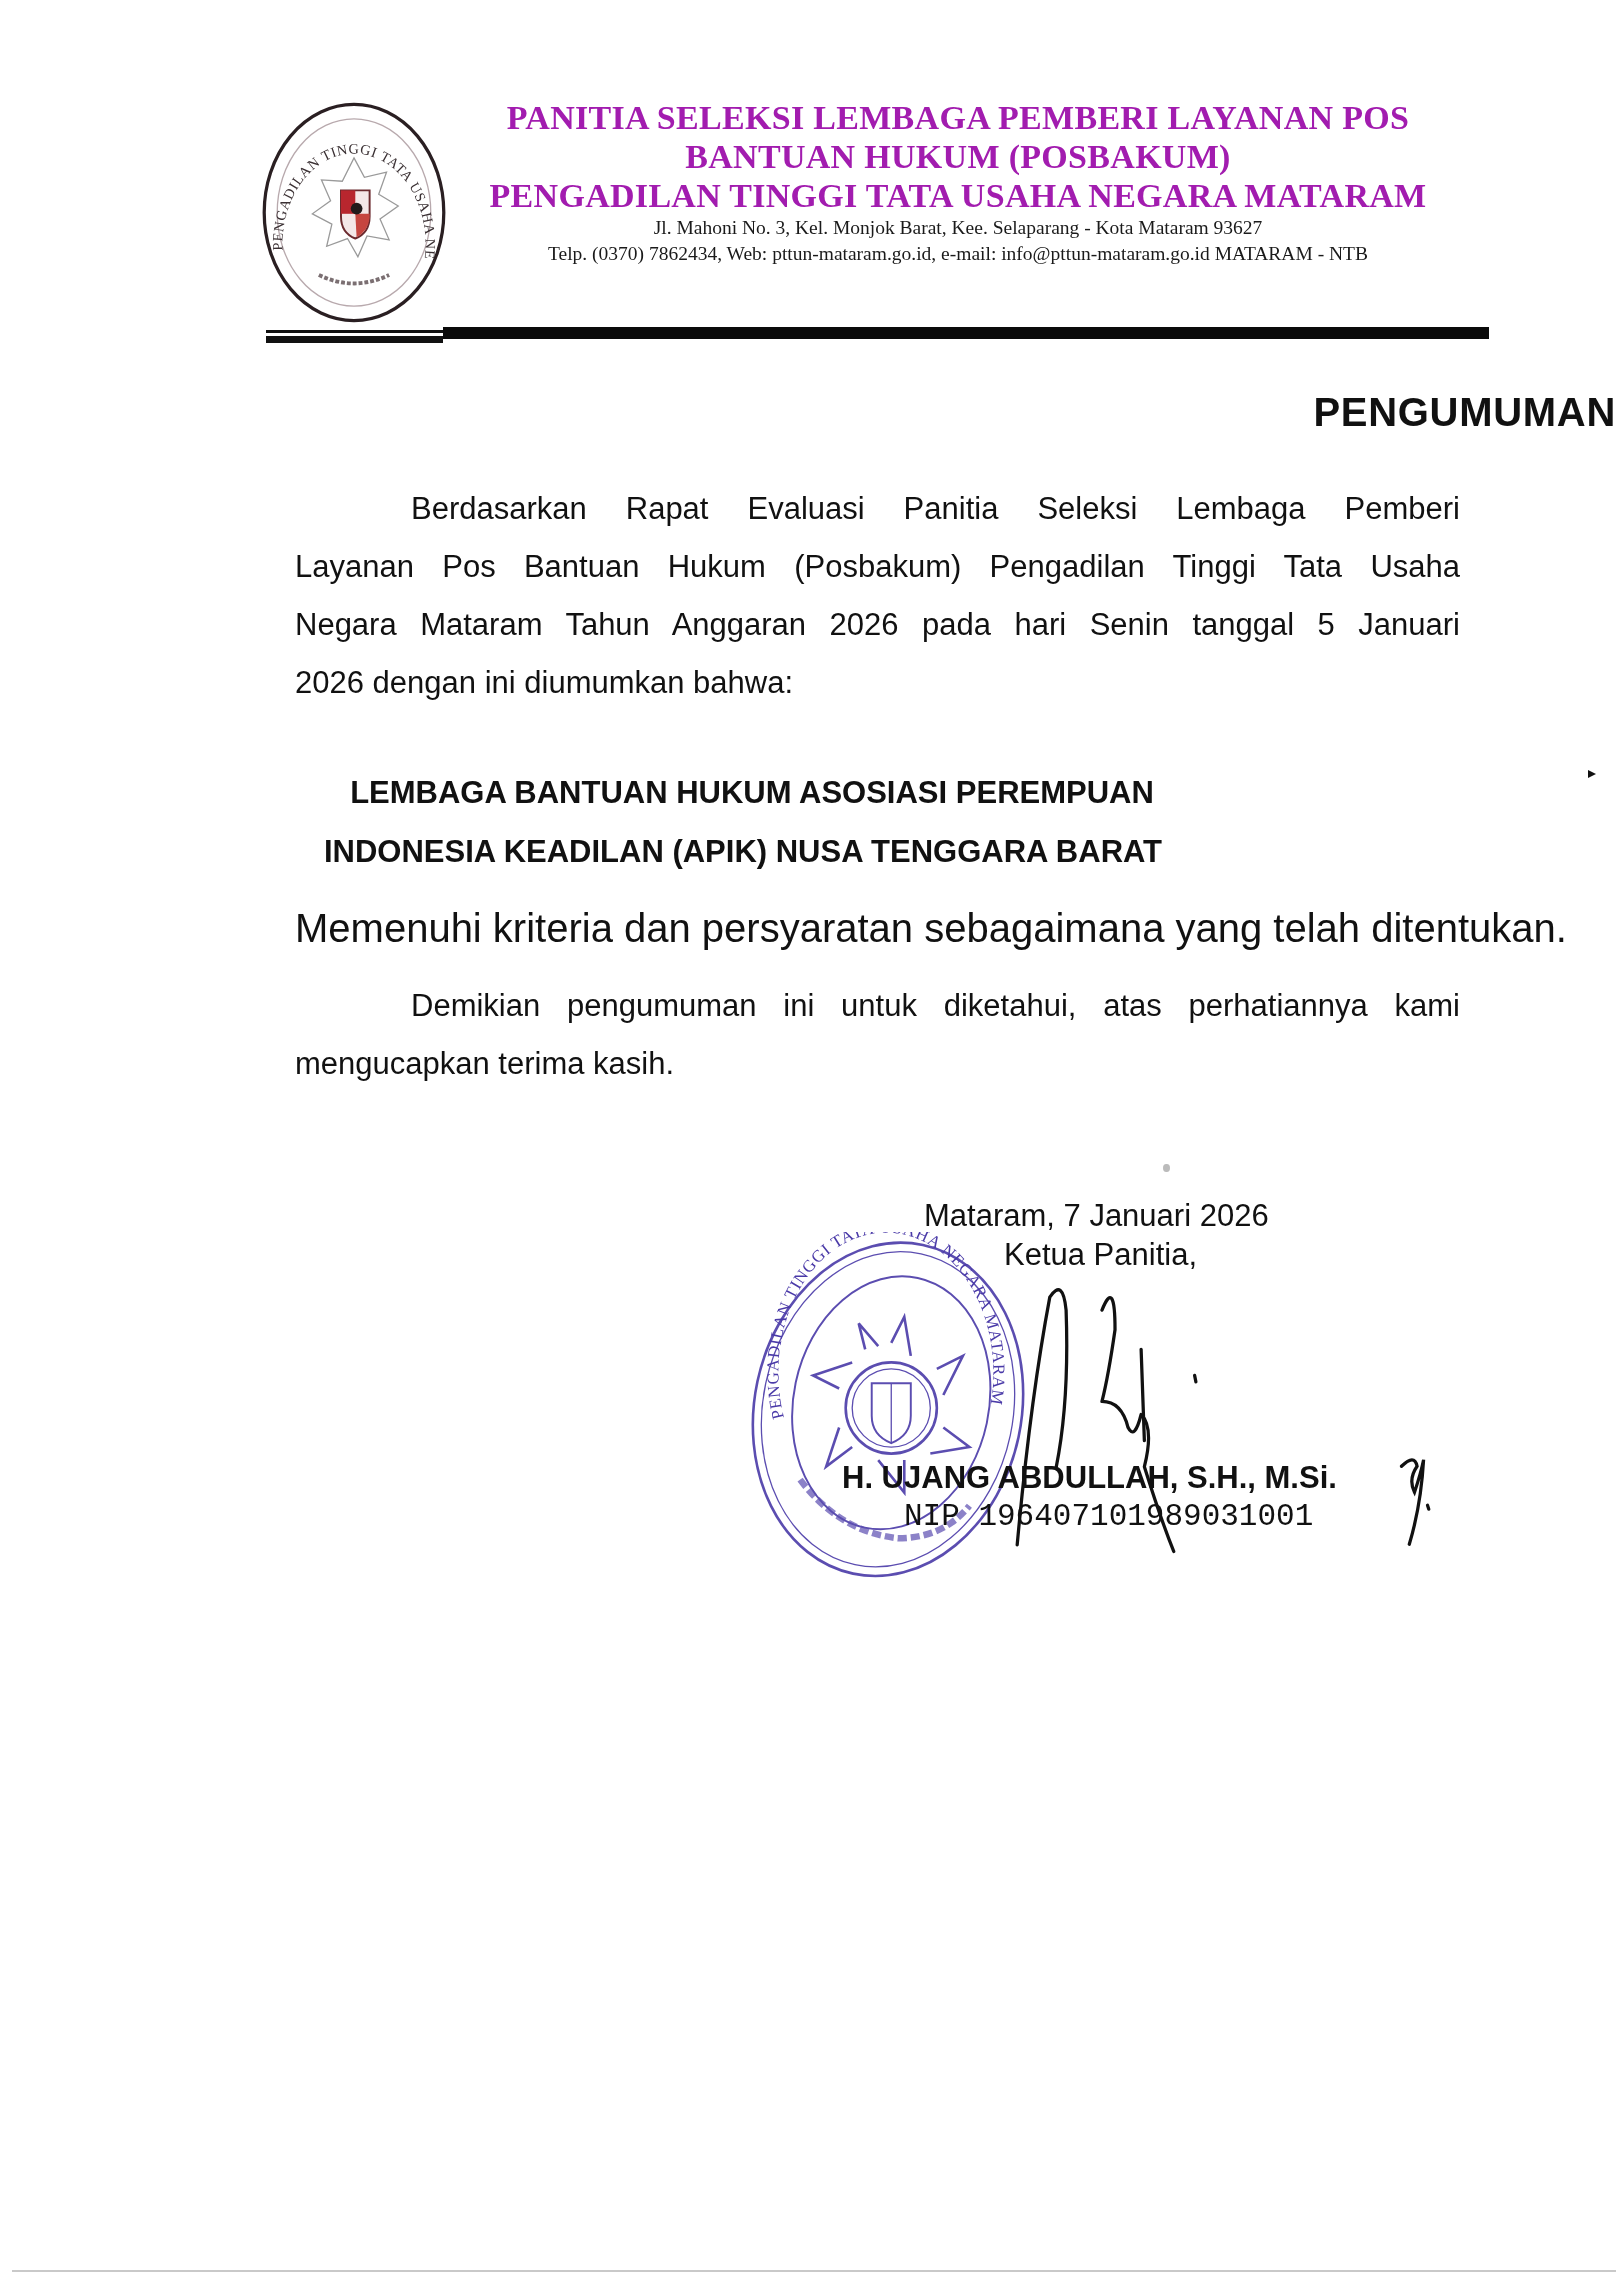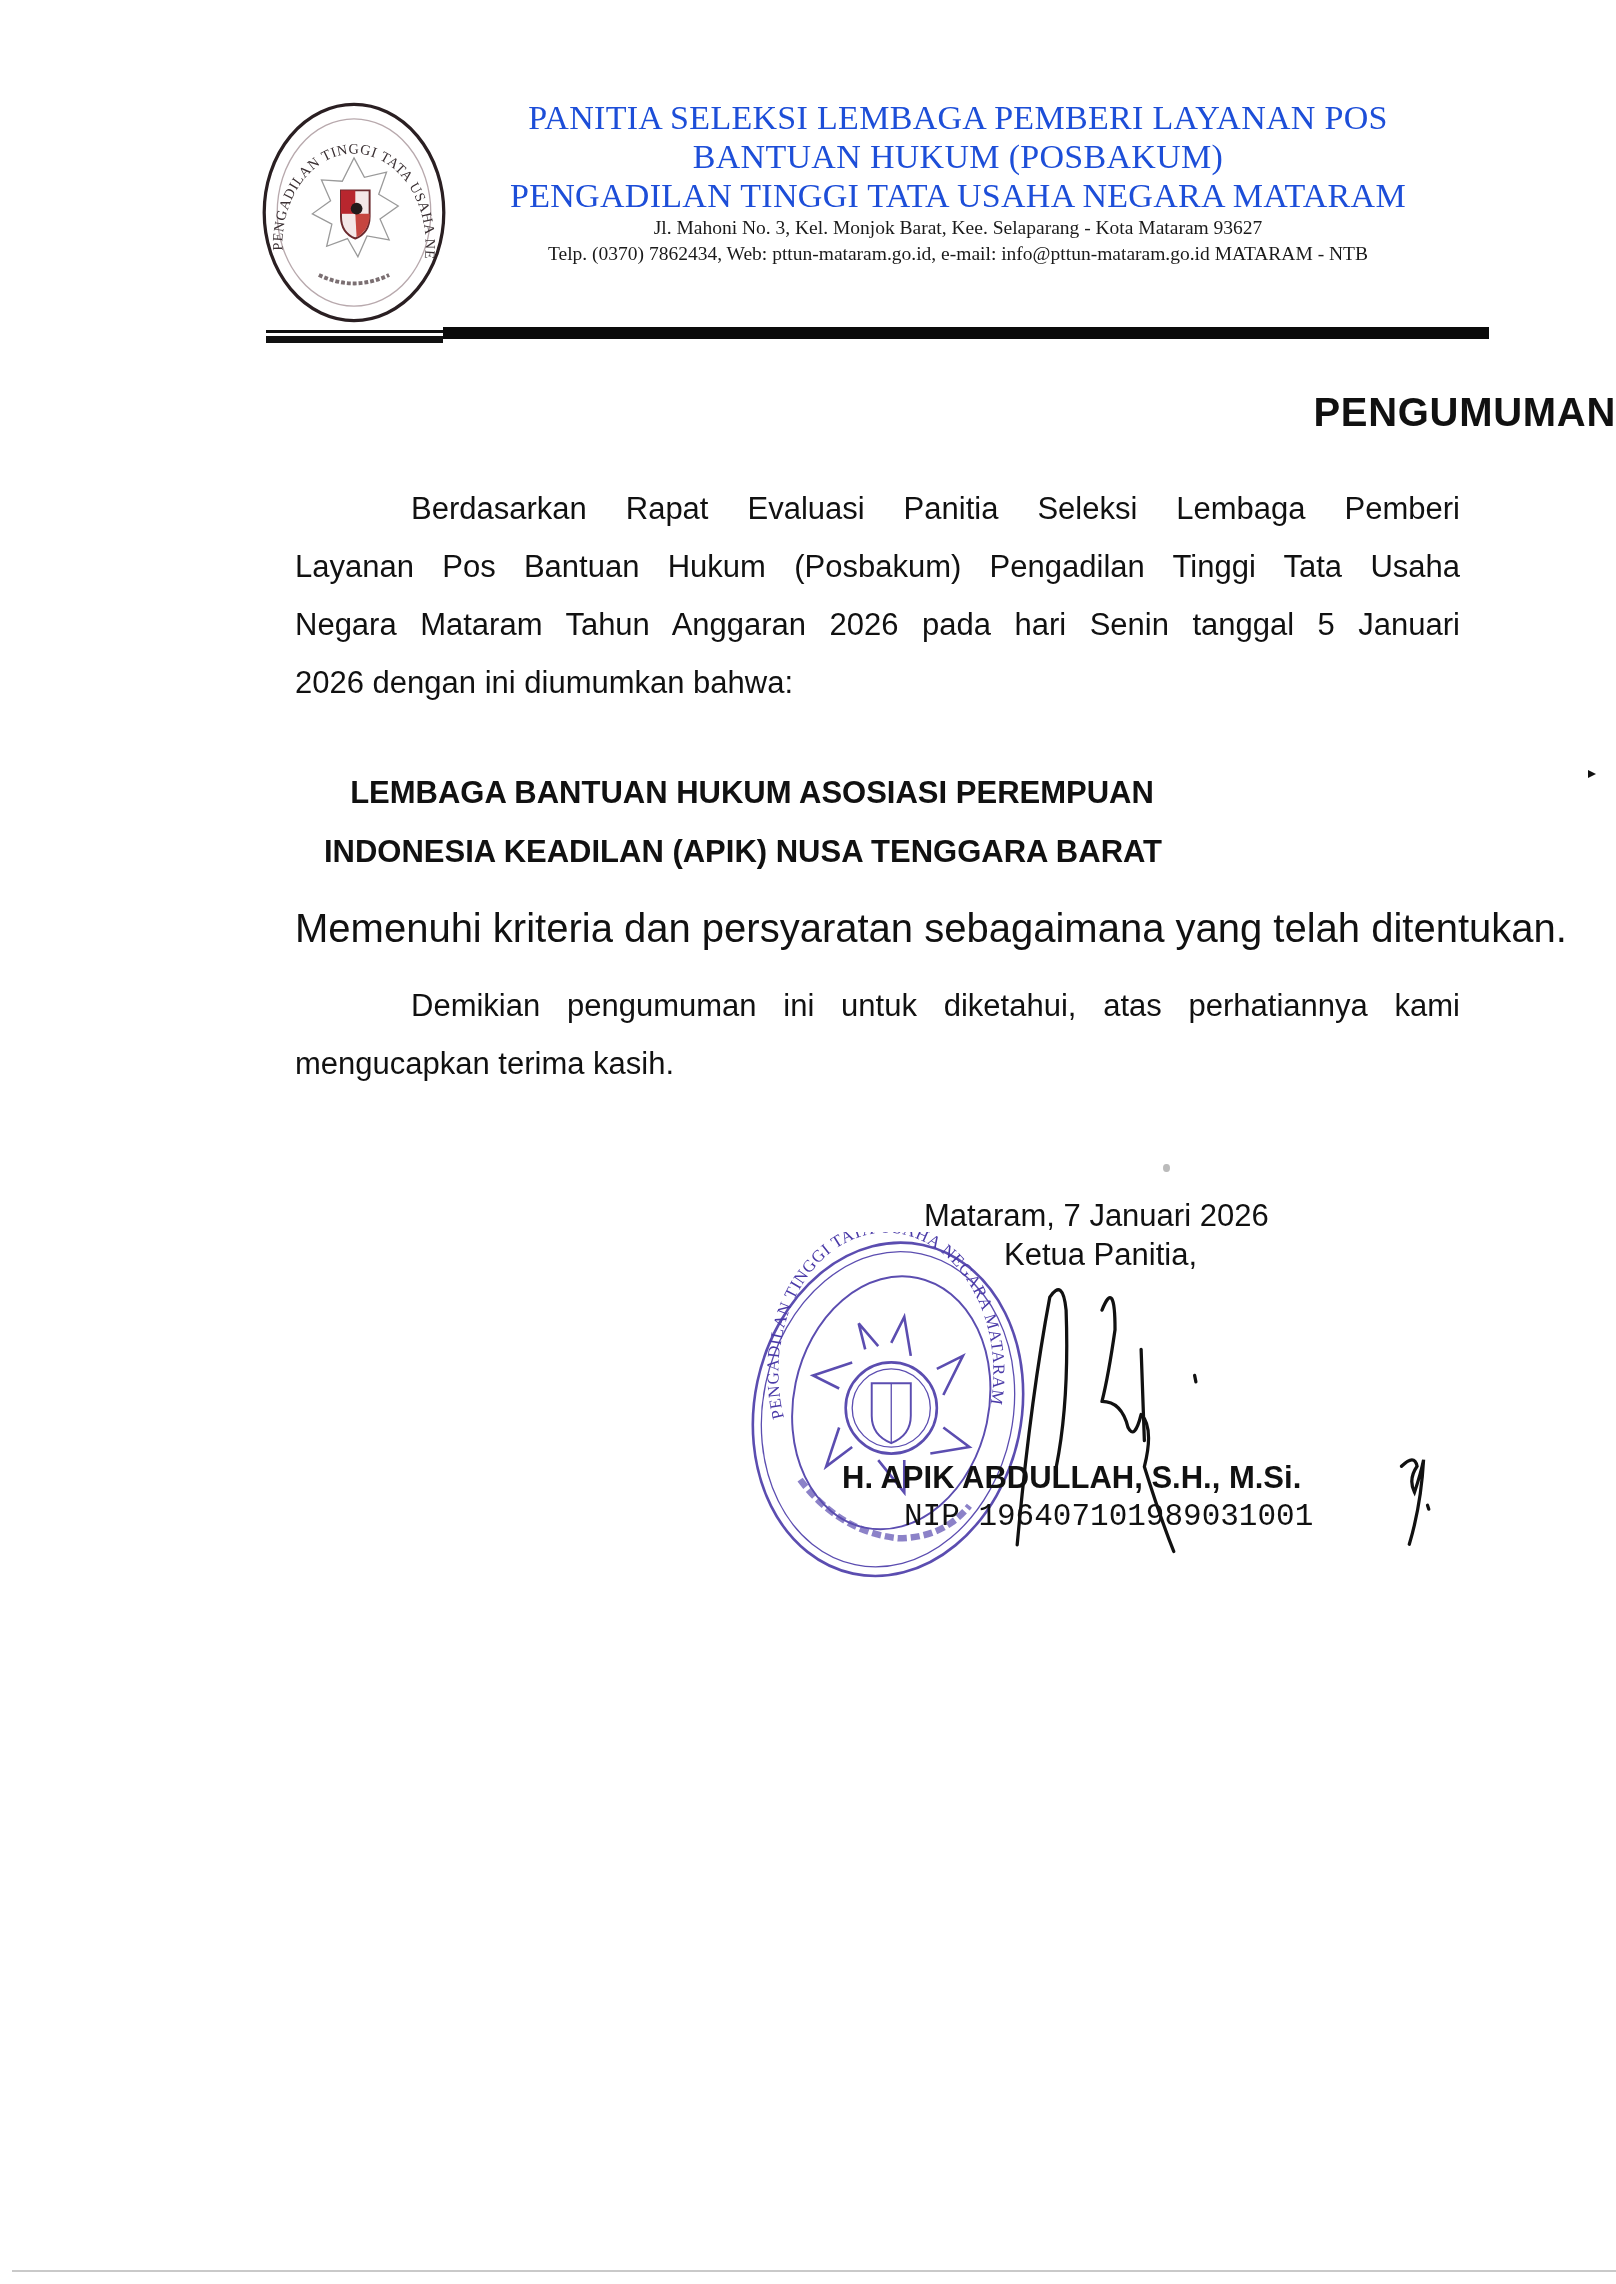--- a/index.html
+++ b/index.html
@@ -1,21 +1,21 @@
 <!DOCTYPE html>
 <html style="font-size:10.4px"><head>
 <meta charset="utf-8">
 <style>
   html, body { margin: 0; padding: 0; background: #ffffff; }
   body { width: 1616px; height: 2284px; position: relative; overflow: hidden; color: #111; }
 
   .letterhead-logo { position: absolute; left: 259px; top: 99px; width: 190px; height: 227px; }
   .letterhead-text { position: absolute; left: 456px; top: 98px; width: 1004px; text-align: center;
     font-family: "Liberation Serif", serif; }
-  .lh-line { font-weight: normal; font-size: 34px; line-height: 39px; letter-spacing: 0.3px; color: #1d4ed8; }
+  .lh-line { font-weight: bold; font-size: 34px; line-height: 39px; letter-spacing: 0.3px; color: #a21caf; }
   .lh-addr { font-size: 19.5px; line-height: 26px; margin-top: 0px; color: #1a1a1a; }
   .lh-addr2 { font-size: 19.5px; line-height: 26px; color: #1a1a1a; }
 
   .rule-thin-left { position: absolute; left: 266px; top: 330px; width: 177px; height: 2.6px; background: #111; }
   .rule-thick-left { position: absolute; left: 266px; top: 336px; width: 177px; height: 6.5px; background: #111; }
   .rule-main { position: absolute; left: 443px; top: 327px; width: 1046px; height: 11.7px; background: #0a0a0a; }
 
   .title { position: absolute; left: 0; width: 1616px; top: 390px; text-align: right;
     font-family: "Liberation Sans", sans-serif; font-weight: bold; font-size: 40px; letter-spacing: 0.7px; }
 
@@ -136,21 +136,21 @@
   <svg width="209" height="287" viewBox="0 0 320 440">
     <g fill="none" stroke="#111" stroke-width="5" stroke-linecap="round" stroke-linejoin="round">
       <path d="M20 420 Q40 200 70 40 Q90 10 95 60 Q100 200 80 300"></path>
       <path d="M150 60 Q170 10 170 90 Q160 160 150 200 Q180 200 190 240 Q200 260 210 220 Q230 240 215 300 Q240 380 260 430"></path>
       <path d="M210 120 L215 260"></path>
       <path d="M292 160 L294 170"></path>
     </g>
   </svg>
 </div>
 
-<div class="sign-block sign-name">H. APIK ABDULLAH, S.H., M.Si.</div>
+<div class="sign-block sign-name">H. UJANG ABDULLAH, S.H., M.Si.</div>
 <div class="sign-block sign-nip">NIP  196407101989031001</div>
 
 <div class="paraf">
   <svg width="39" height="98" viewBox="0 0 60 150">
     <g fill="none" stroke="#111" stroke-width="5" stroke-linecap="round">
       <path d="M10 20 Q30 0 34 20 Q20 40 30 60 Q40 30 44 10 Q40 80 22 140"></path>
       <path d="M50 80 L52 86"></path>
     </g>
   </svg>
 </div>

